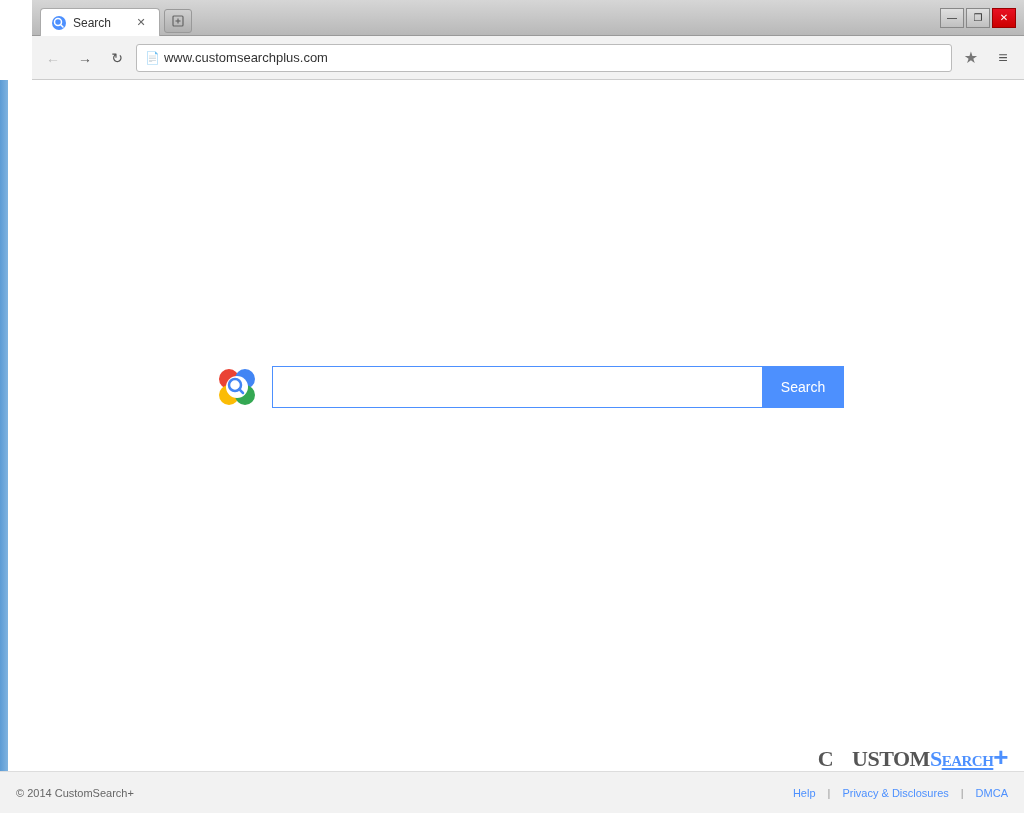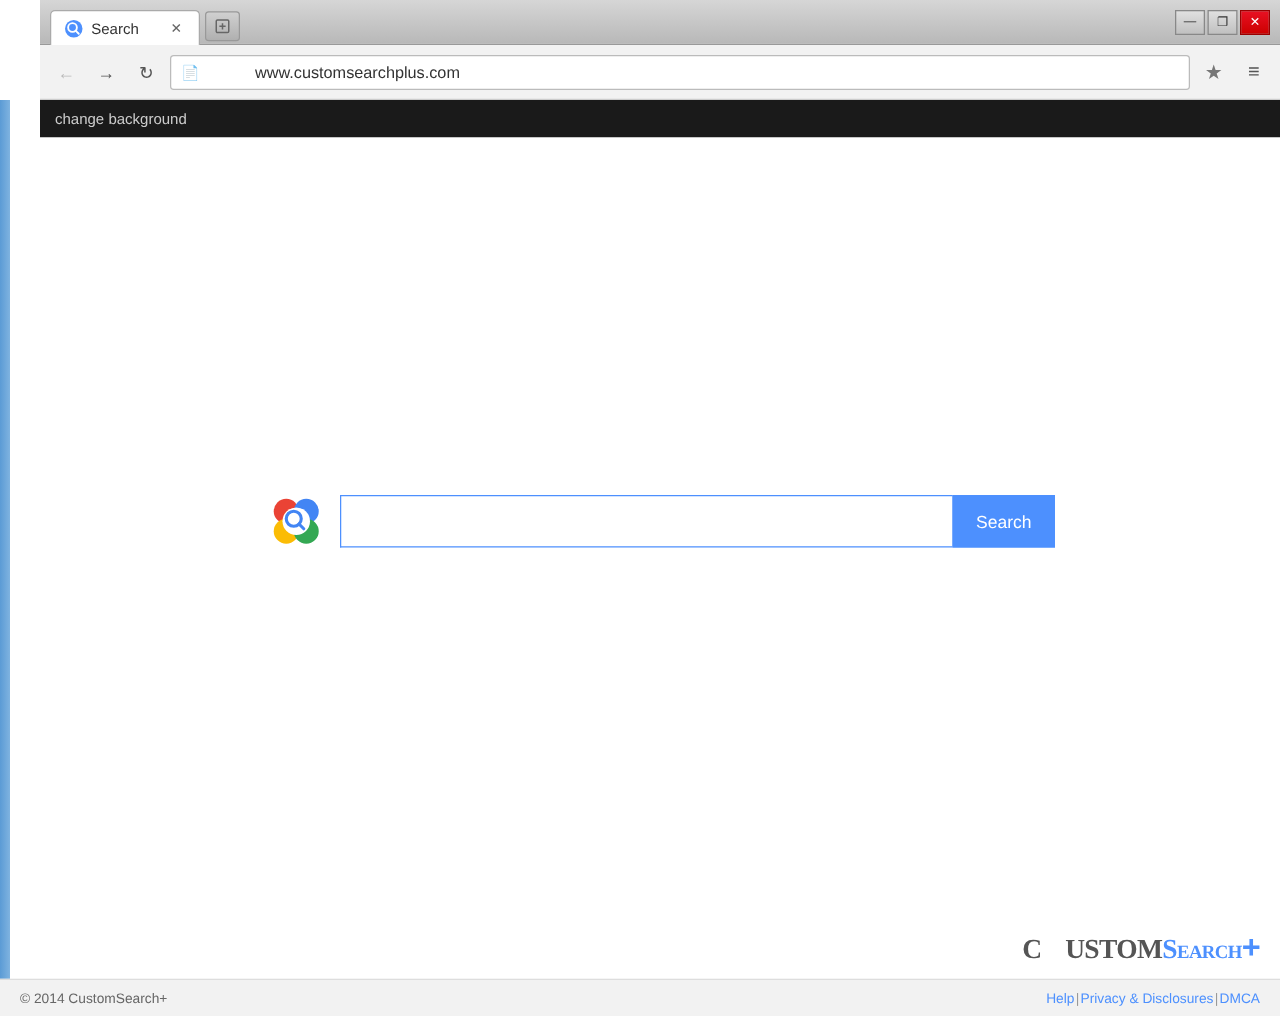--- a/index.html
+++ b/index.html
@@ -270,38 +270,38 @@
       border: 1px solid #4d90fe;
       font-size: 14px;
       cursor: pointer;
       white-space: nowrap;
     }
 
     
     .footer {
       position: absolute;
       bottom: 0; left: 0; right: 0;
-      height: 30px;
+      height: 42px;
       background: #f2f2f2;
       border-top: 1px solid #ddd;
       display: flex;
       align-items: center;
       justify-content: space-between;
       padding: 0 16px;
     }
 
     .footer-left {
       font-size: 11px;
       color: #666;
     }
 
     .footer-right {
       display: flex;
       align-items: center;
-      gap: 1px;
+      gap: 12px;
       font-size: 11px;
     }
 
     .footer-link {
       color: #4d90fe;
       cursor: pointer;
       text-decoration: none;
     }
 
     .footer-sep {
@@ -380,29 +380,26 @@
       <div class="win-btn close-btn">✕</div>
     </div>
   </div>
 
   <div class="address-bar">
     <button class="nav-btn disabled" title="Back">←</button>
     <button class="nav-btn" title="Forward">→</button>
     <button class="refresh-btn nav-btn" title="Refresh">↻</button>
     <div class="url-bar">
       <span class="lock-icon">📄</span>
-      <input type="text" value="www.customsearchplus.com" style="border: none; outline: none; flex: 1 1 0%; font-size: 13px; color: rgb(51, 51, 51); margin-left: 40px;">
+      <input type="text" value="www.customsearchplus.com" style="border: none; outline: none; flex: 1 1 0%; font-size: 13px; color: rgb(51, 51, 51);">
     </div>
     <div class="bookmark-btn">★</div>
     <div class="menu-btn">≡</div>
   </div>
 
-  <div class="top-bar">
-    <a class="change-bg-link">change background</a>
-  </div>
 
   <div class="main-content">
     <div class="search-area">
 
       <svg class="logo-icon" viewBox="0 0 50 50">
 
         <ellipse cx="17" cy="17" rx="10" ry="10" fill="#ea4335" transform="rotate(-45 17 17)"></ellipse>
 
         <ellipse cx="33" cy="17" rx="10" ry="10" fill="#4285f4" transform="rotate(45 33 17)"></ellipse>
 
@@ -417,21 +414,21 @@
       </svg>
 
       <div class="search-input-wrapper">
         <input type="text" class="search-input" autofocus="" placeholder="" style="">
         <button class="search-button">Search</button>
       </div>
     </div>
   </div>
 
   <div class="brand-logo">
-    <span class="custom">C</span><span class="custom" style="text-transform:uppercase;font-variant:small-caps;margin-left:19px;">ustom</span><span class="search" style="font-variant:small-caps;">S</span><span class="search" style="font-variant:small-caps;">earch</span><span class="plus">+</span>
+    <span class="custom">C</span><span class="custom" style="text-transform:uppercase;font-variant:small-caps;margin-left:19px;">ustom</span><span class="search" style="font-variant:small-caps;">S</span><span class="search" style="font-variant:small-caps;text-decoration:underline;">earch</span><span class="plus">+</span>
   </div>
 
   <div class="footer">
     <span class="footer-left">© 2014 CustomSearch+</span>
     <div class="footer-right">
       <a class="footer-link">Help</a>
       <span class="footer-sep">|</span>
       <a class="footer-link">Privacy &amp; Disclosures</a>
       <span class="footer-sep">|</span>
       <a class="footer-link">DMCA</a>

